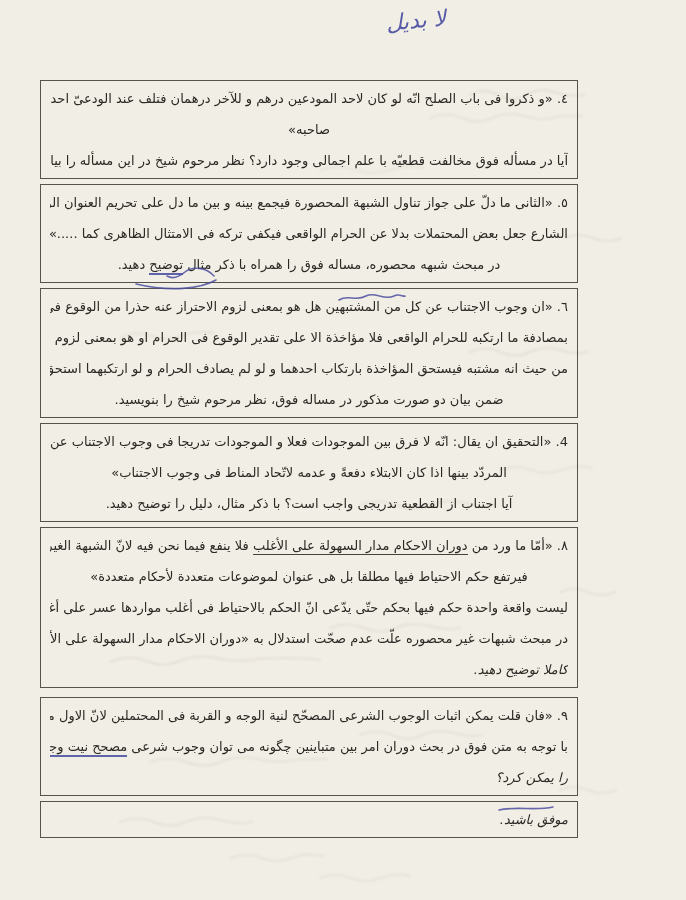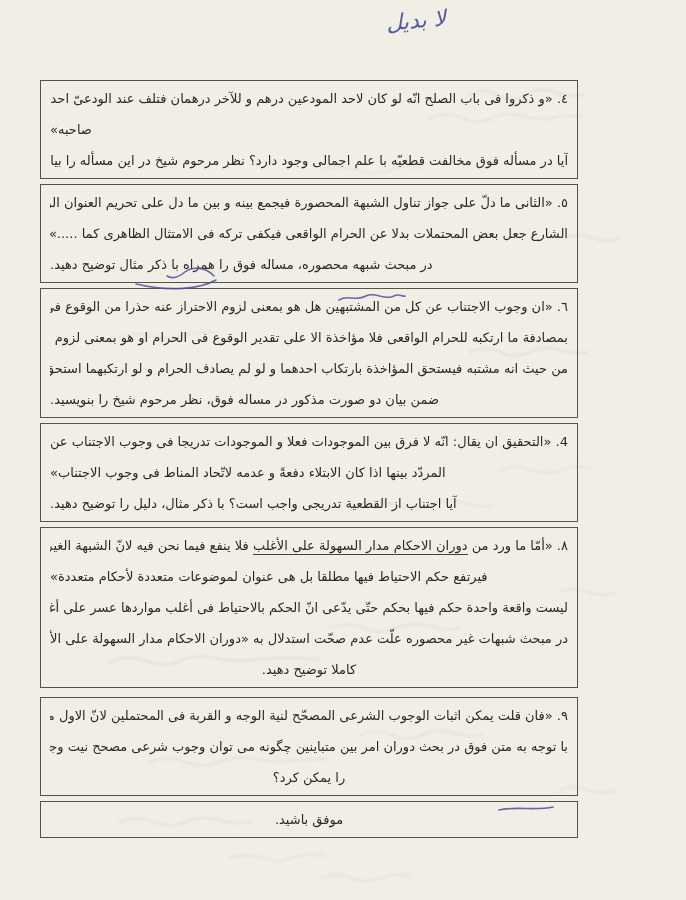--- a/index.html
+++ b/index.html
@@ -24,24 +24,24 @@
   }
   .block.gap-lg{margin-bottom:9px;}
   .line{
     height:31px;line-height:31px;
     font-size:13px;
     overflow:hidden;
     white-space:nowrap;
     direction:rtl;
   }
   .j{text-align:justify;text-align-last:justify;}
-  .r{text-align:left;}
-  .left{text-align:center;}
+  .r{text-align:center;}
+  .left{text-align:right;font-style:italic;}
   .u-print{border-bottom:1px solid #46423b;padding-bottom:1px;}
-  .u-pen{border-bottom:2px solid rgba(71,75,157,.85);padding-bottom:14px;}
+  .u-pen{border-bottom:2px solid rgba(71,75,157,.85);padding-bottom:1px;}
   .annotation{
     position:absolute;left:386px;top:8px;z-index:2;
     font-size:22px;color:#474b9d;
     transform:rotate(-5deg);
     font-style:italic;
     direction:rtl;
     opacity:.9;
   }
   .mark{position:absolute;z-index:2;pointer-events:none;}
   .mark path{stroke:#4c4f9f;stroke-width:1.6;fill:none;stroke-linecap:round;opacity:.85;}

